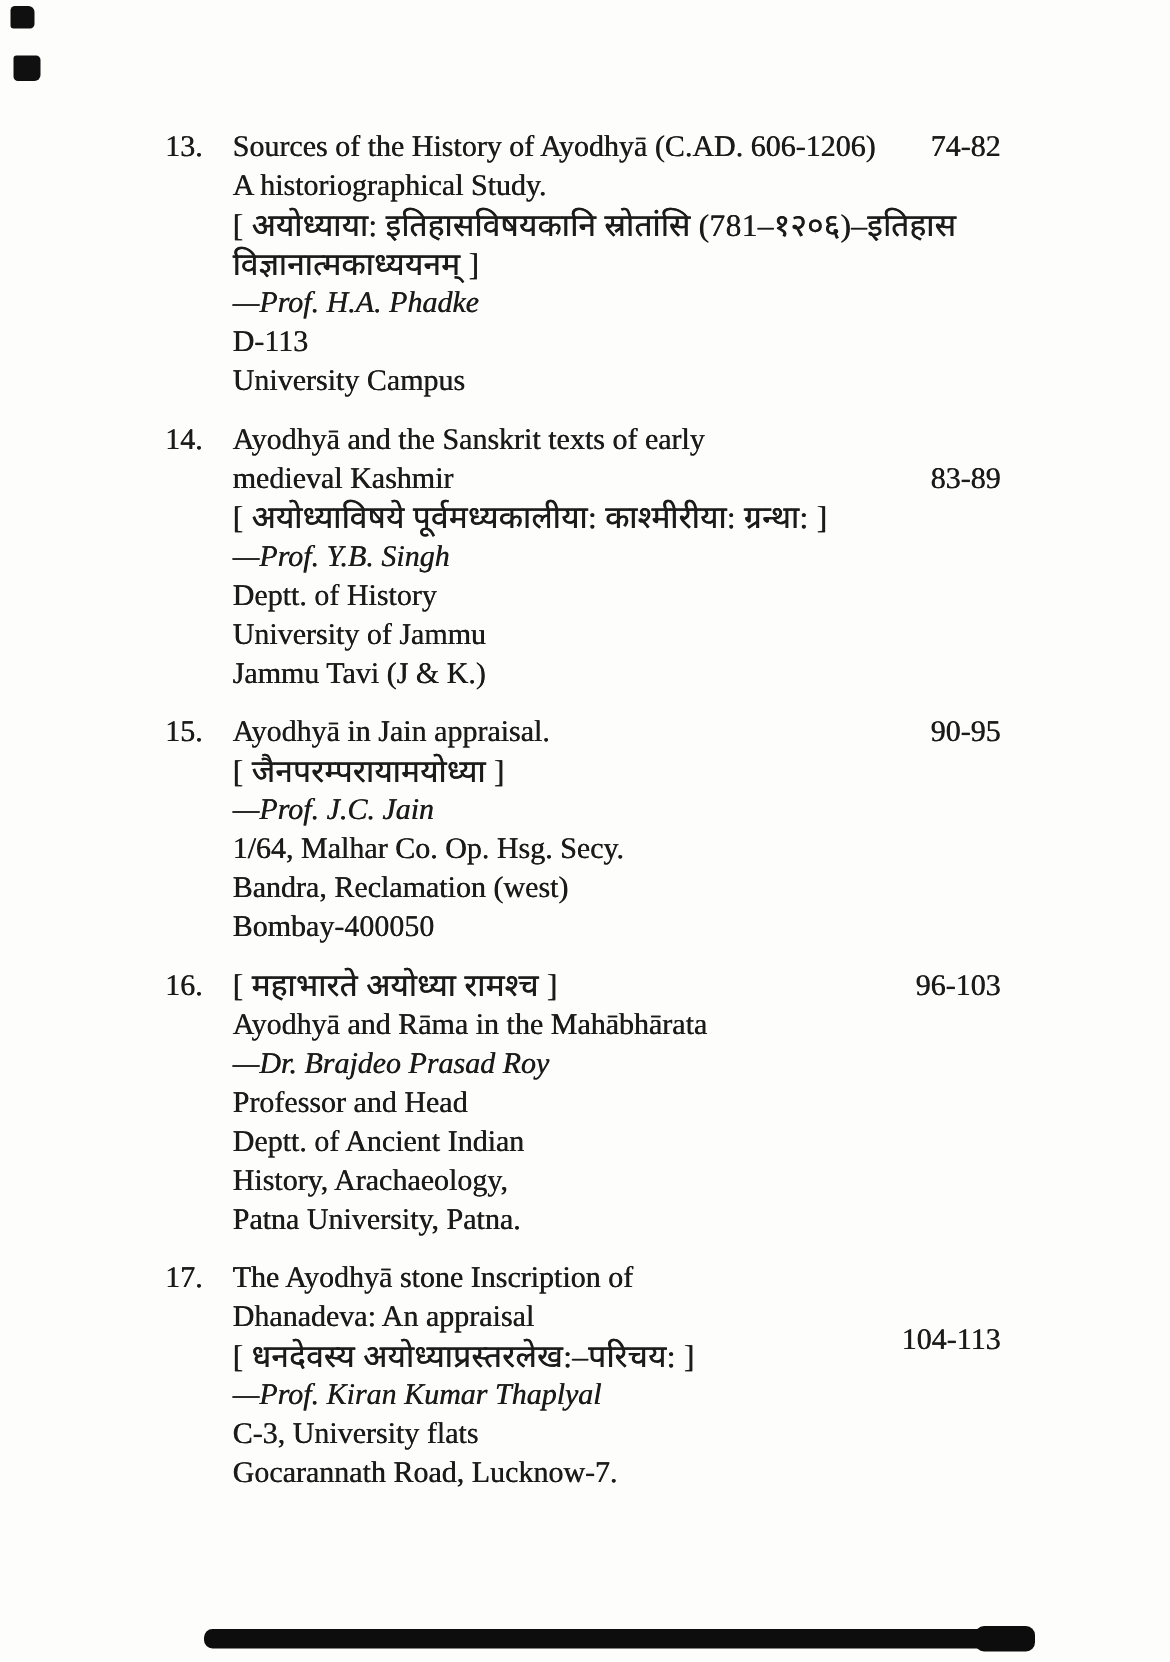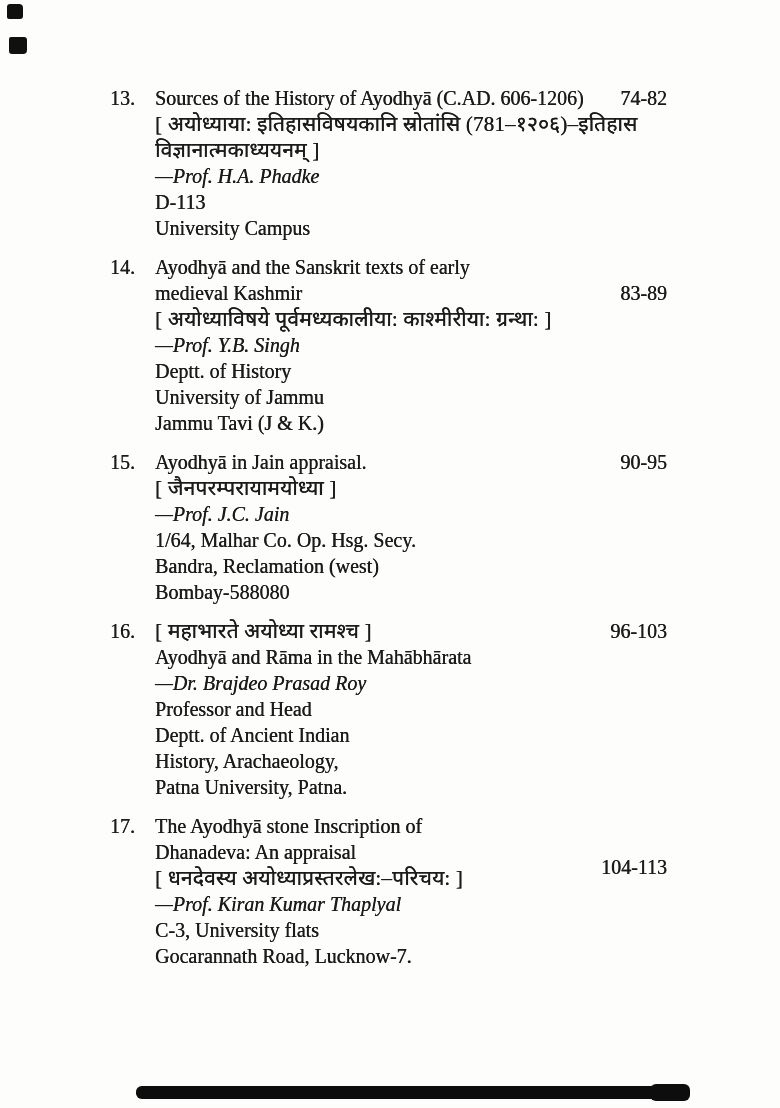--- a/index.html
+++ b/index.html
@@ -55,20 +55,21 @@
 <body>
 
 <div class="page">
   <div class="scan-mark mark1"></div>
   <div class="scan-mark mark2"></div>
   <main class="toc" id="toc-list">
       <div class="entry">
         <div class="entry-number">13.</div>
         <div class="entry-lines">
           <div class="line title">Sources of the History of Ayodhyā (C.AD. 606-1206)</div>
+          <div class="line title">A historiographical Study.</div>
           <div class="line sanskrit">[ अयोध्याया: इतिहासविषयकानि स्रोतांसि (781–१२०६)–इतिहास</div>
           <div class="line sanskrit">विज्ञानात्मकाध्ययनम् ]</div>
           <div class="line author">—Prof. H.A. Phadke</div>
           <div class="line address">D-113</div>
           <div class="line address">University Campus</div>
         </div>
         <span class="entry-pages" style="top: 0px; text-align: right;">74-82</span>
       </div>
       <div class="entry">
         <div class="entry-number">14.</div>
@@ -84,21 +85,21 @@
         <span class="entry-pages" style="top: 26px;">83-89</span>
       </div>
       <div class="entry">
         <div class="entry-number">15.</div>
         <div class="entry-lines">
           <div class="line title">Ayodhyā in Jain appraisal.</div>
           <div class="line sanskrit">[ जैनपरम्परायामयोध्या ]</div>
           <div class="line author">—Prof. J.C. Jain</div>
           <div class="line address">1/64, Malhar Co. Op. Hsg. Secy.</div>
           <div class="line address">Bandra, Reclamation (west)</div>
-          <div class="line address">Bombay-588080</div>
+          <div class="line address">Bombay-400050</div>
         </div>
         <span class="entry-pages" style="top: 0px; margin-left: 32px;">90-95</span>
       </div>
       <div class="entry">
         <div class="entry-number">16.</div>
         <div class="entry-lines">
           <div class="line sanskrit">[ महाभारते अयोध्या रामश्च ]</div>
           <div class="line title">Ayodhyā and Rāma in the Mahābhārata</div>
           <div class="line author">—Dr. Brajdeo Prasad Roy</div>
           <div class="line address">Professor and Head</div>

